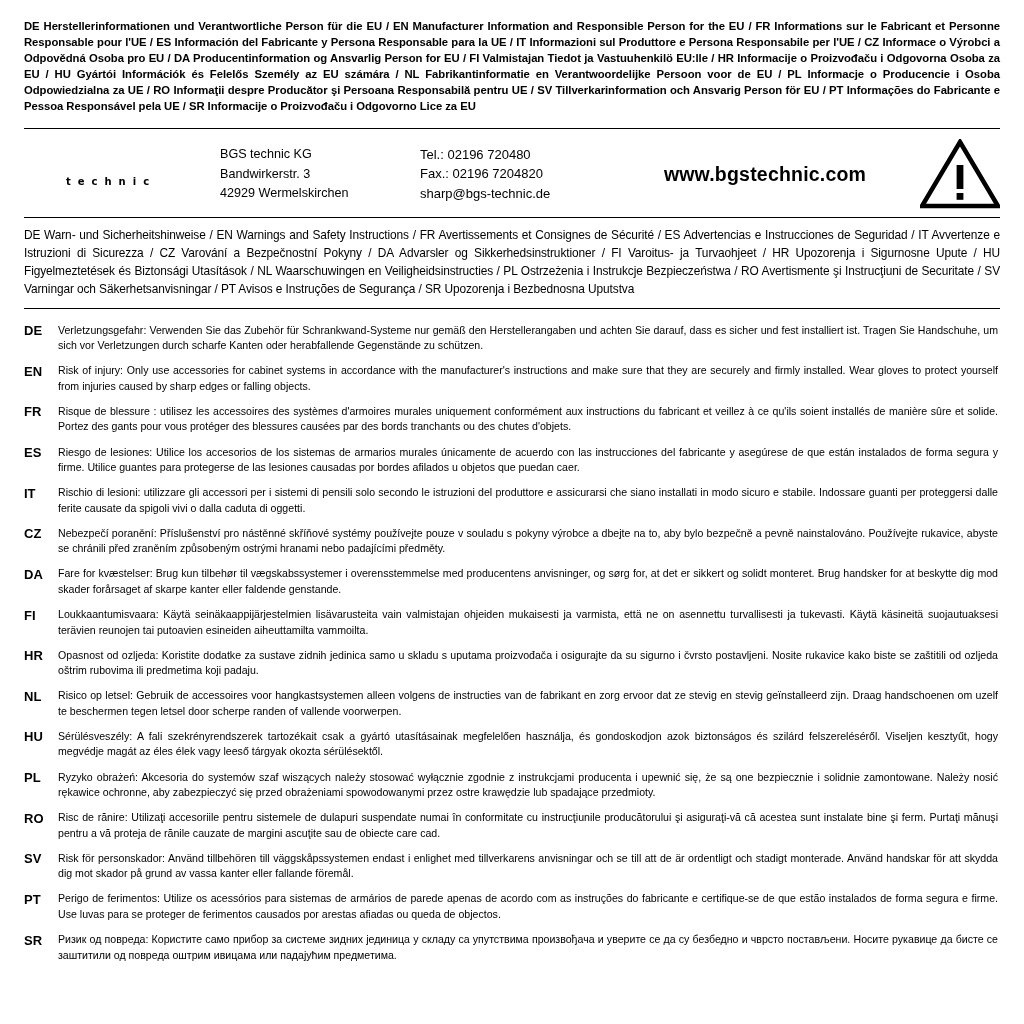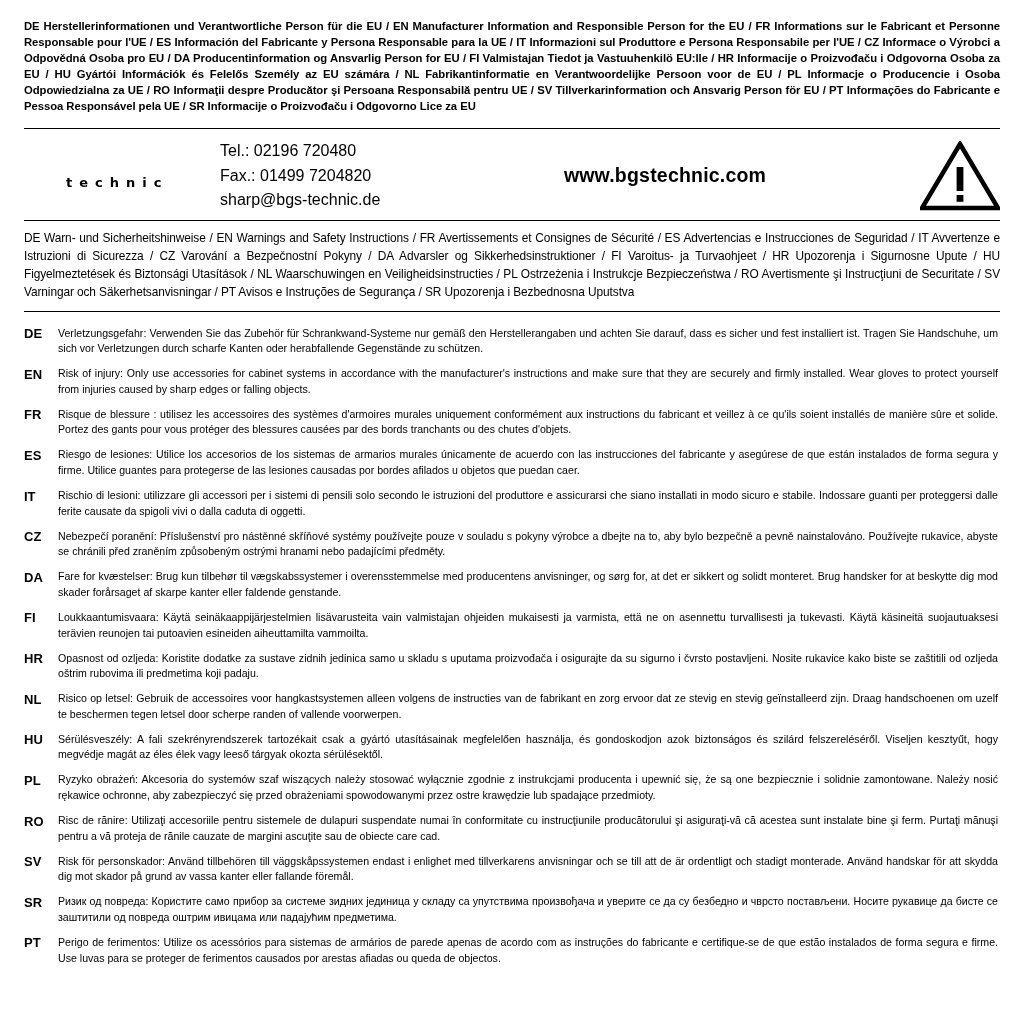--- a/index.html
+++ b/index.html
@@ -52,35 +52,35 @@
     letter-spacing: -1.5px;
     line-height: 0.95;
     font-family: "DejaVu Sans", sans-serif;
   }
   .logo-reg {
     font-size: 13px;
     vertical-align: super;
     font-weight: bold;
   }
   .logo-technic {
-    font-size: 13px;
+    font-size: 10px;
     font-weight: bold;
     letter-spacing: 7px;
     margin-top: 14px;
     padding-left: 42px;
     font-family: "DejaVu Sans", sans-serif;
   }
   .addr-cell {
     flex: 0 0 200px;
     font-size: 12.6px;
     line-height: 1.52;
   }
   .contact-cell {
     flex: 0 0 214px;
-    font-size: 16px;
+    font-size: 13px;
     line-height: 1.52;
   }
   .web-cell {
     flex: 1 1 auto;
     text-align: center;
     font-size: 19.5px;
     font-weight: bold;
     letter-spacing: 0.2px;
     padding-right: 18px;
   }
@@ -134,24 +134,29 @@
 <div class="page">
 
   <div class="top-langs">DE Herstellerinformationen und Verantwortliche Person für die EU  /  EN Manufacturer Information and Responsible Person for the EU  /  FR Informations sur le Fabricant et Personne Responsable pour l'UE  /  ES Información del Fabricante y Persona Responsable para la UE  /  IT Informazioni sul Produttore e Persona Responsabile per l'UE  /  CZ Informace o Výrobci a Odpovědná Osoba pro EU  /  DA Producentinformation og Ansvarlig Person for EU  /  FI Valmistajan Tiedot ja Vastuuhenkilö EU:lle  /  HR Informacije o Proizvođaču i Odgovorna Osoba za EU  /  HU Gyártói Információk és Felelős Személy az EU számára  /  NL Fabrikantinformatie en Verantwoordelijke Persoon voor de EU  /  PL Informacje o Producencie i Osoba Odpowiedzialna za UE  /  RO Informaţii despre Producător şi Persoana Responsabilă pentru UE  /  SV Tillverkarinformation och Ansvarig Person för EU  /  PT Informações do Fabricante e Pessoa Responsável pela UE  /  SR Informacije o Proizvođaču i Odgovorno Lice za EU</div>
 
   <div class="company-band">
 
     <div class="logo-cell">
       <div class="logo-technic">technic</div>
     </div>
 
+    <div class="addr-cell">
+      <div>BGS technic KG</div>
+      <div>Bandwirkerstr. 3</div>
+      <div>42929 Wermelskirchen</div>
+    </div>
 
     <div class="contact-cell">
       <div>Tel.: 02196 720480</div>
-      <div>Fax.: 01499 7204820</div>
+      <div>Fax.: 02196 7204820</div>
       <div>sharp@bgs-technic.de</div>
     </div>
 
     <div class="web-cell">www.bgstechnic.com</div>
 
     <div class="warn-cell">
       <svg class="warn-tri" viewBox="0 0 80 70">
         <polygon points="40,3 78,67 2,67" fill="none" stroke="#000" stroke-width="4.5" stroke-linejoin="miter"></polygon>
         <rect x="36.6" y="26" width="6.8" height="24" fill="#000"></rect>
         <rect x="36.6" y="54" width="6.8" height="6.8" fill="#000"></rect>
@@ -214,23 +219,23 @@
     </div>
     <div class="lang-row">
       <div class="lang-code">RO</div>
       <div class="lang-text">Risc de rănire: Utilizaţi accesoriile pentru sistemele de dulapuri suspendate numai în conformitate cu instrucţiunile producătorului şi asiguraţi-vă că acestea sunt instalate bine şi ferm. Purtaţi mănuşi pentru a vă proteja de rănile cauzate de margini ascuţite sau de obiecte care cad.</div>
     </div>
     <div class="lang-row">
       <div class="lang-code">SV</div>
       <div class="lang-text">Risk för personskador: Använd tillbehören till väggskåpssystemen endast i enlighet med tillverkarens anvisningar och se till att de är ordentligt och stadigt monterade. Använd handskar för att skydda dig mot skador på grund av vassa kanter eller fallande föremål.</div>
     </div>
     <div class="lang-row">
+      <div class="lang-code">PT</div>
+      <div class="lang-text">Perigo de ferimentos: Utilize os acessórios para sistemas de armários de parede apenas de acordo com as instruções do fabricante e certifique-se de que estão instalados de forma segura e firme. Use luvas para se proteger de ferimentos causados por arestas afiadas ou queda de objectos.</div>
+    </div>
+    <div class="lang-row">
       <div class="lang-code">SR</div>
       <div class="lang-text">Ризик од повреда: Користите само прибор за системе зидних јединица у складу са упутствима произвођача и уверите се да су безбедно и чврсто постављени. Носите рукавице да бисте се заштитили од повреда оштрим ивицама или падајућим предметима.</div>
     </div>
-    <div class="lang-row">
-      <div class="lang-code">PT</div>
-      <div class="lang-text">Perigo de ferimentos: Utilize os acessórios para sistemas de armários de parede apenas de acordo com as instruções do fabricante e certifique-se de que estão instalados de forma segura e firme. Use luvas para se proteger de ferimentos causados por arestas afiadas ou queda de objectos.</div>
-    </div>
 
   </div>
 
 </div>
 
 </body></html>

